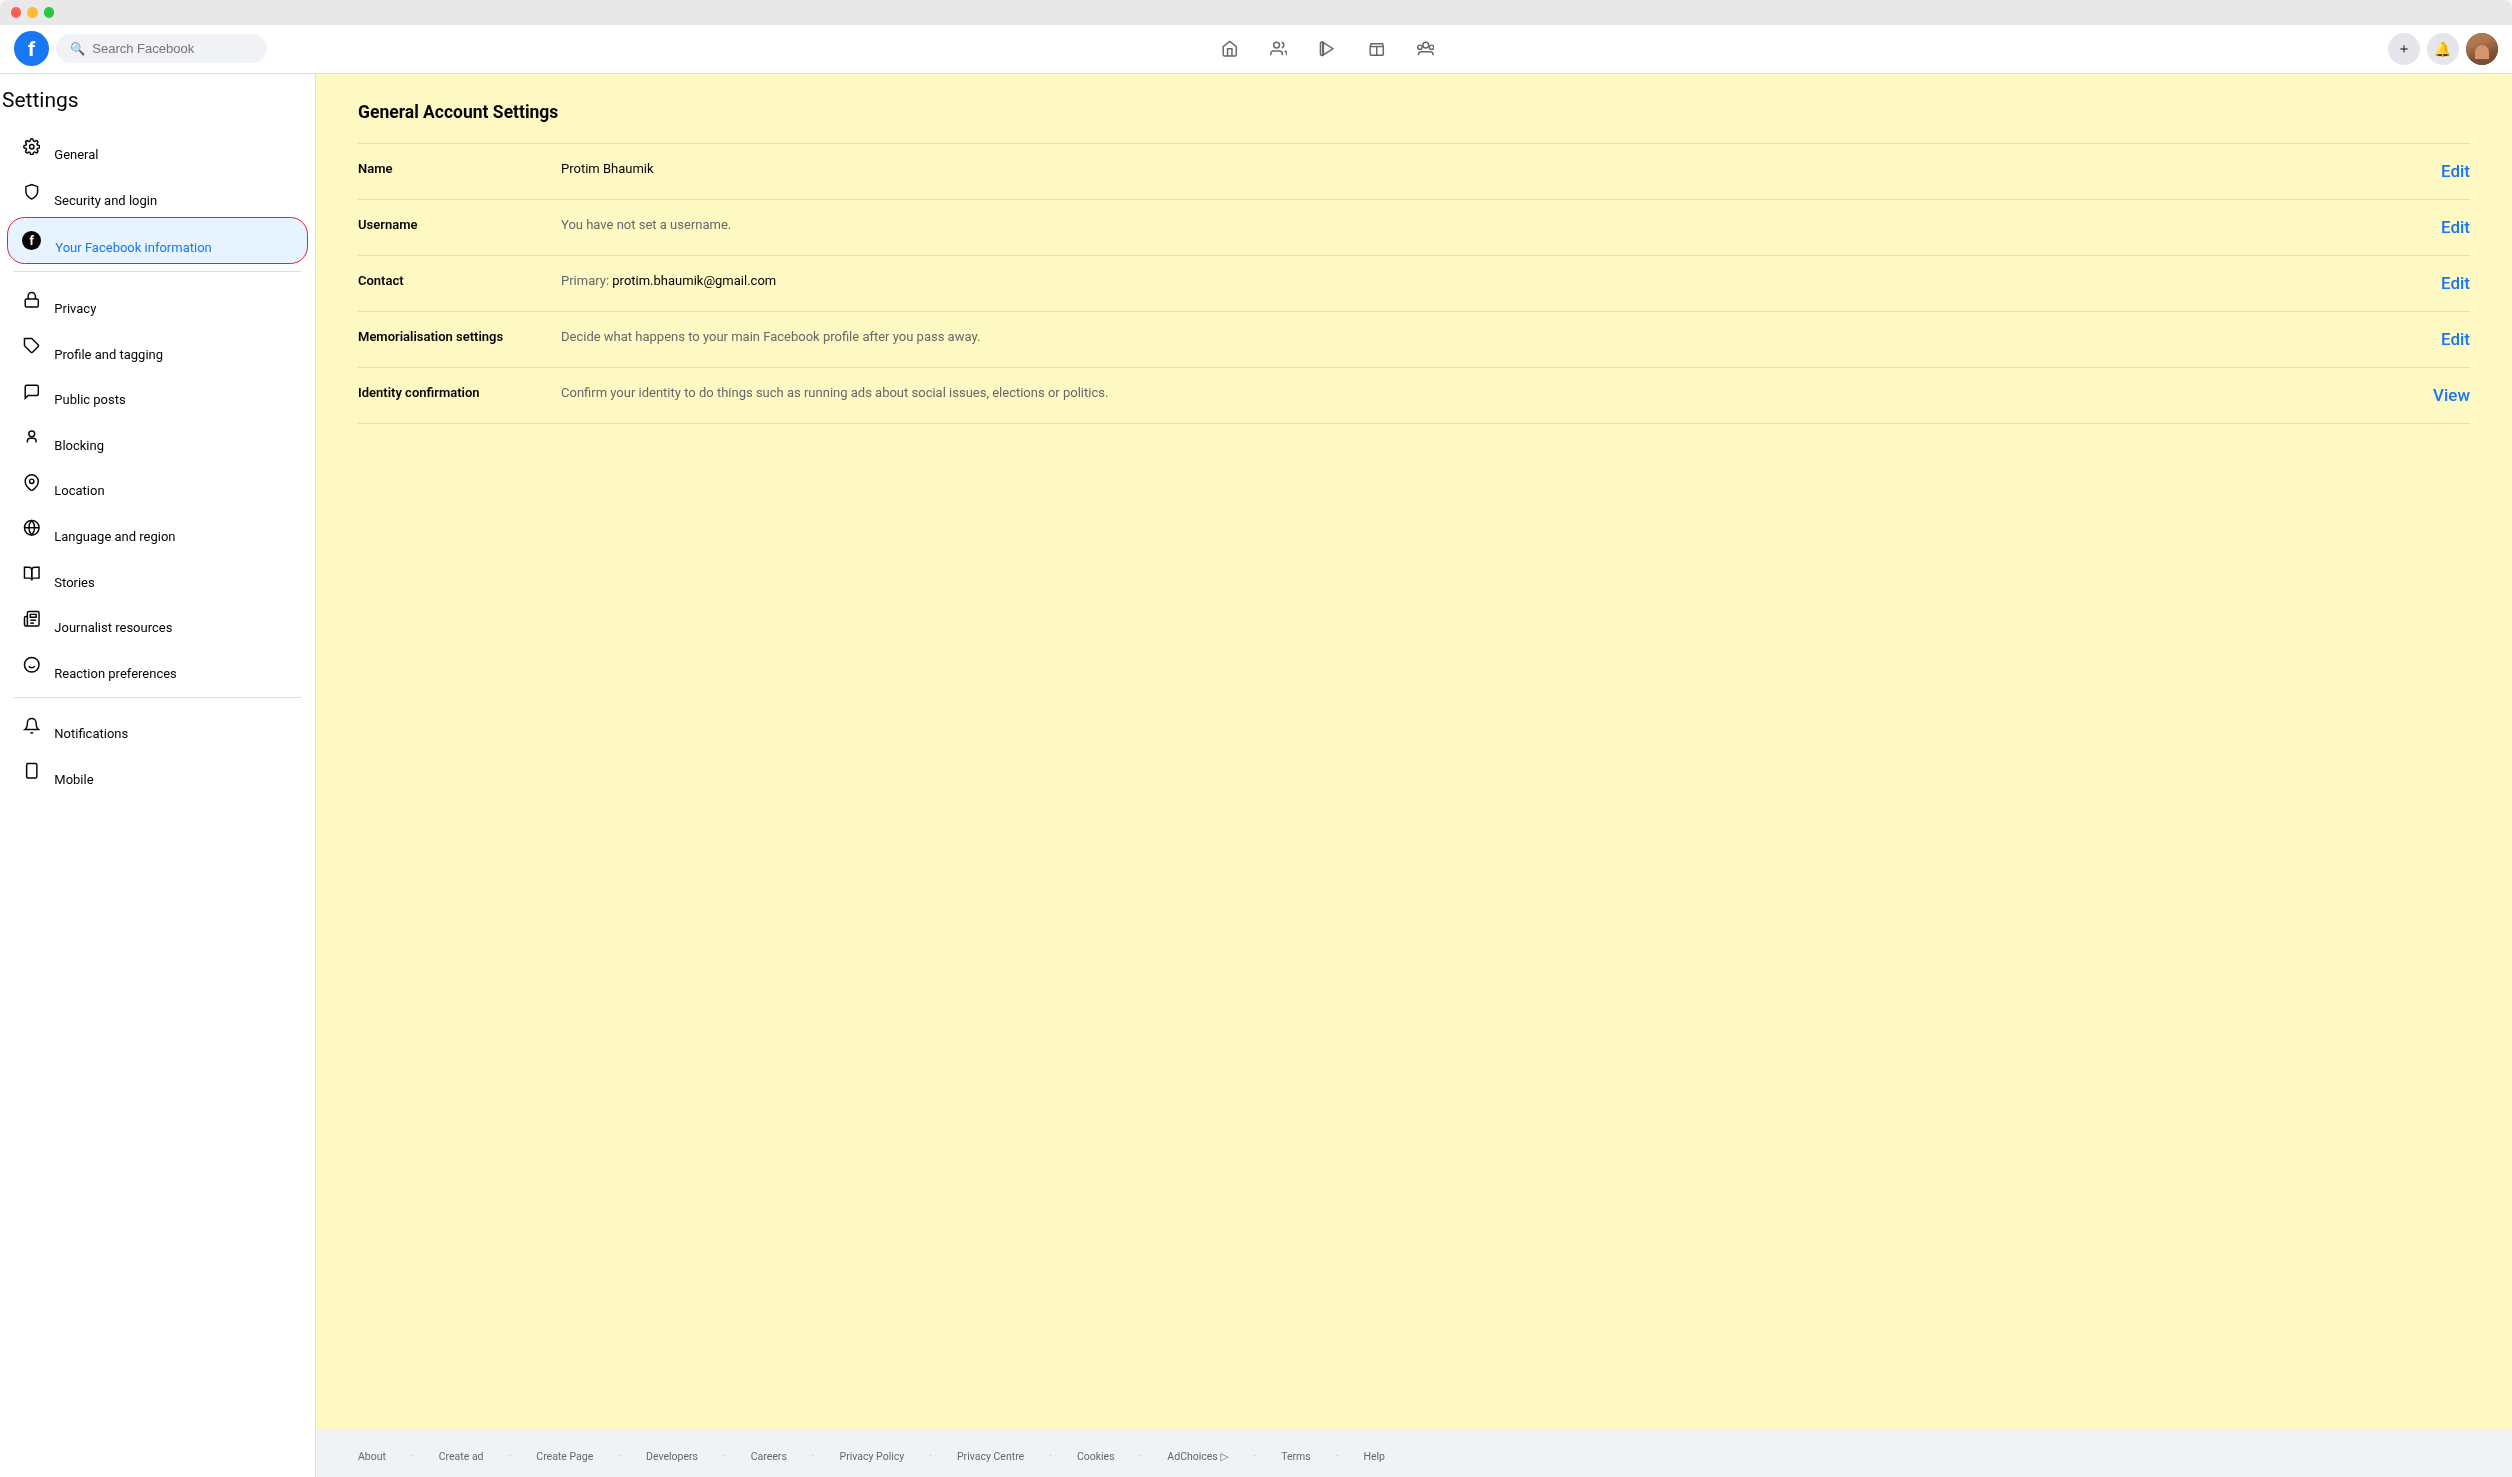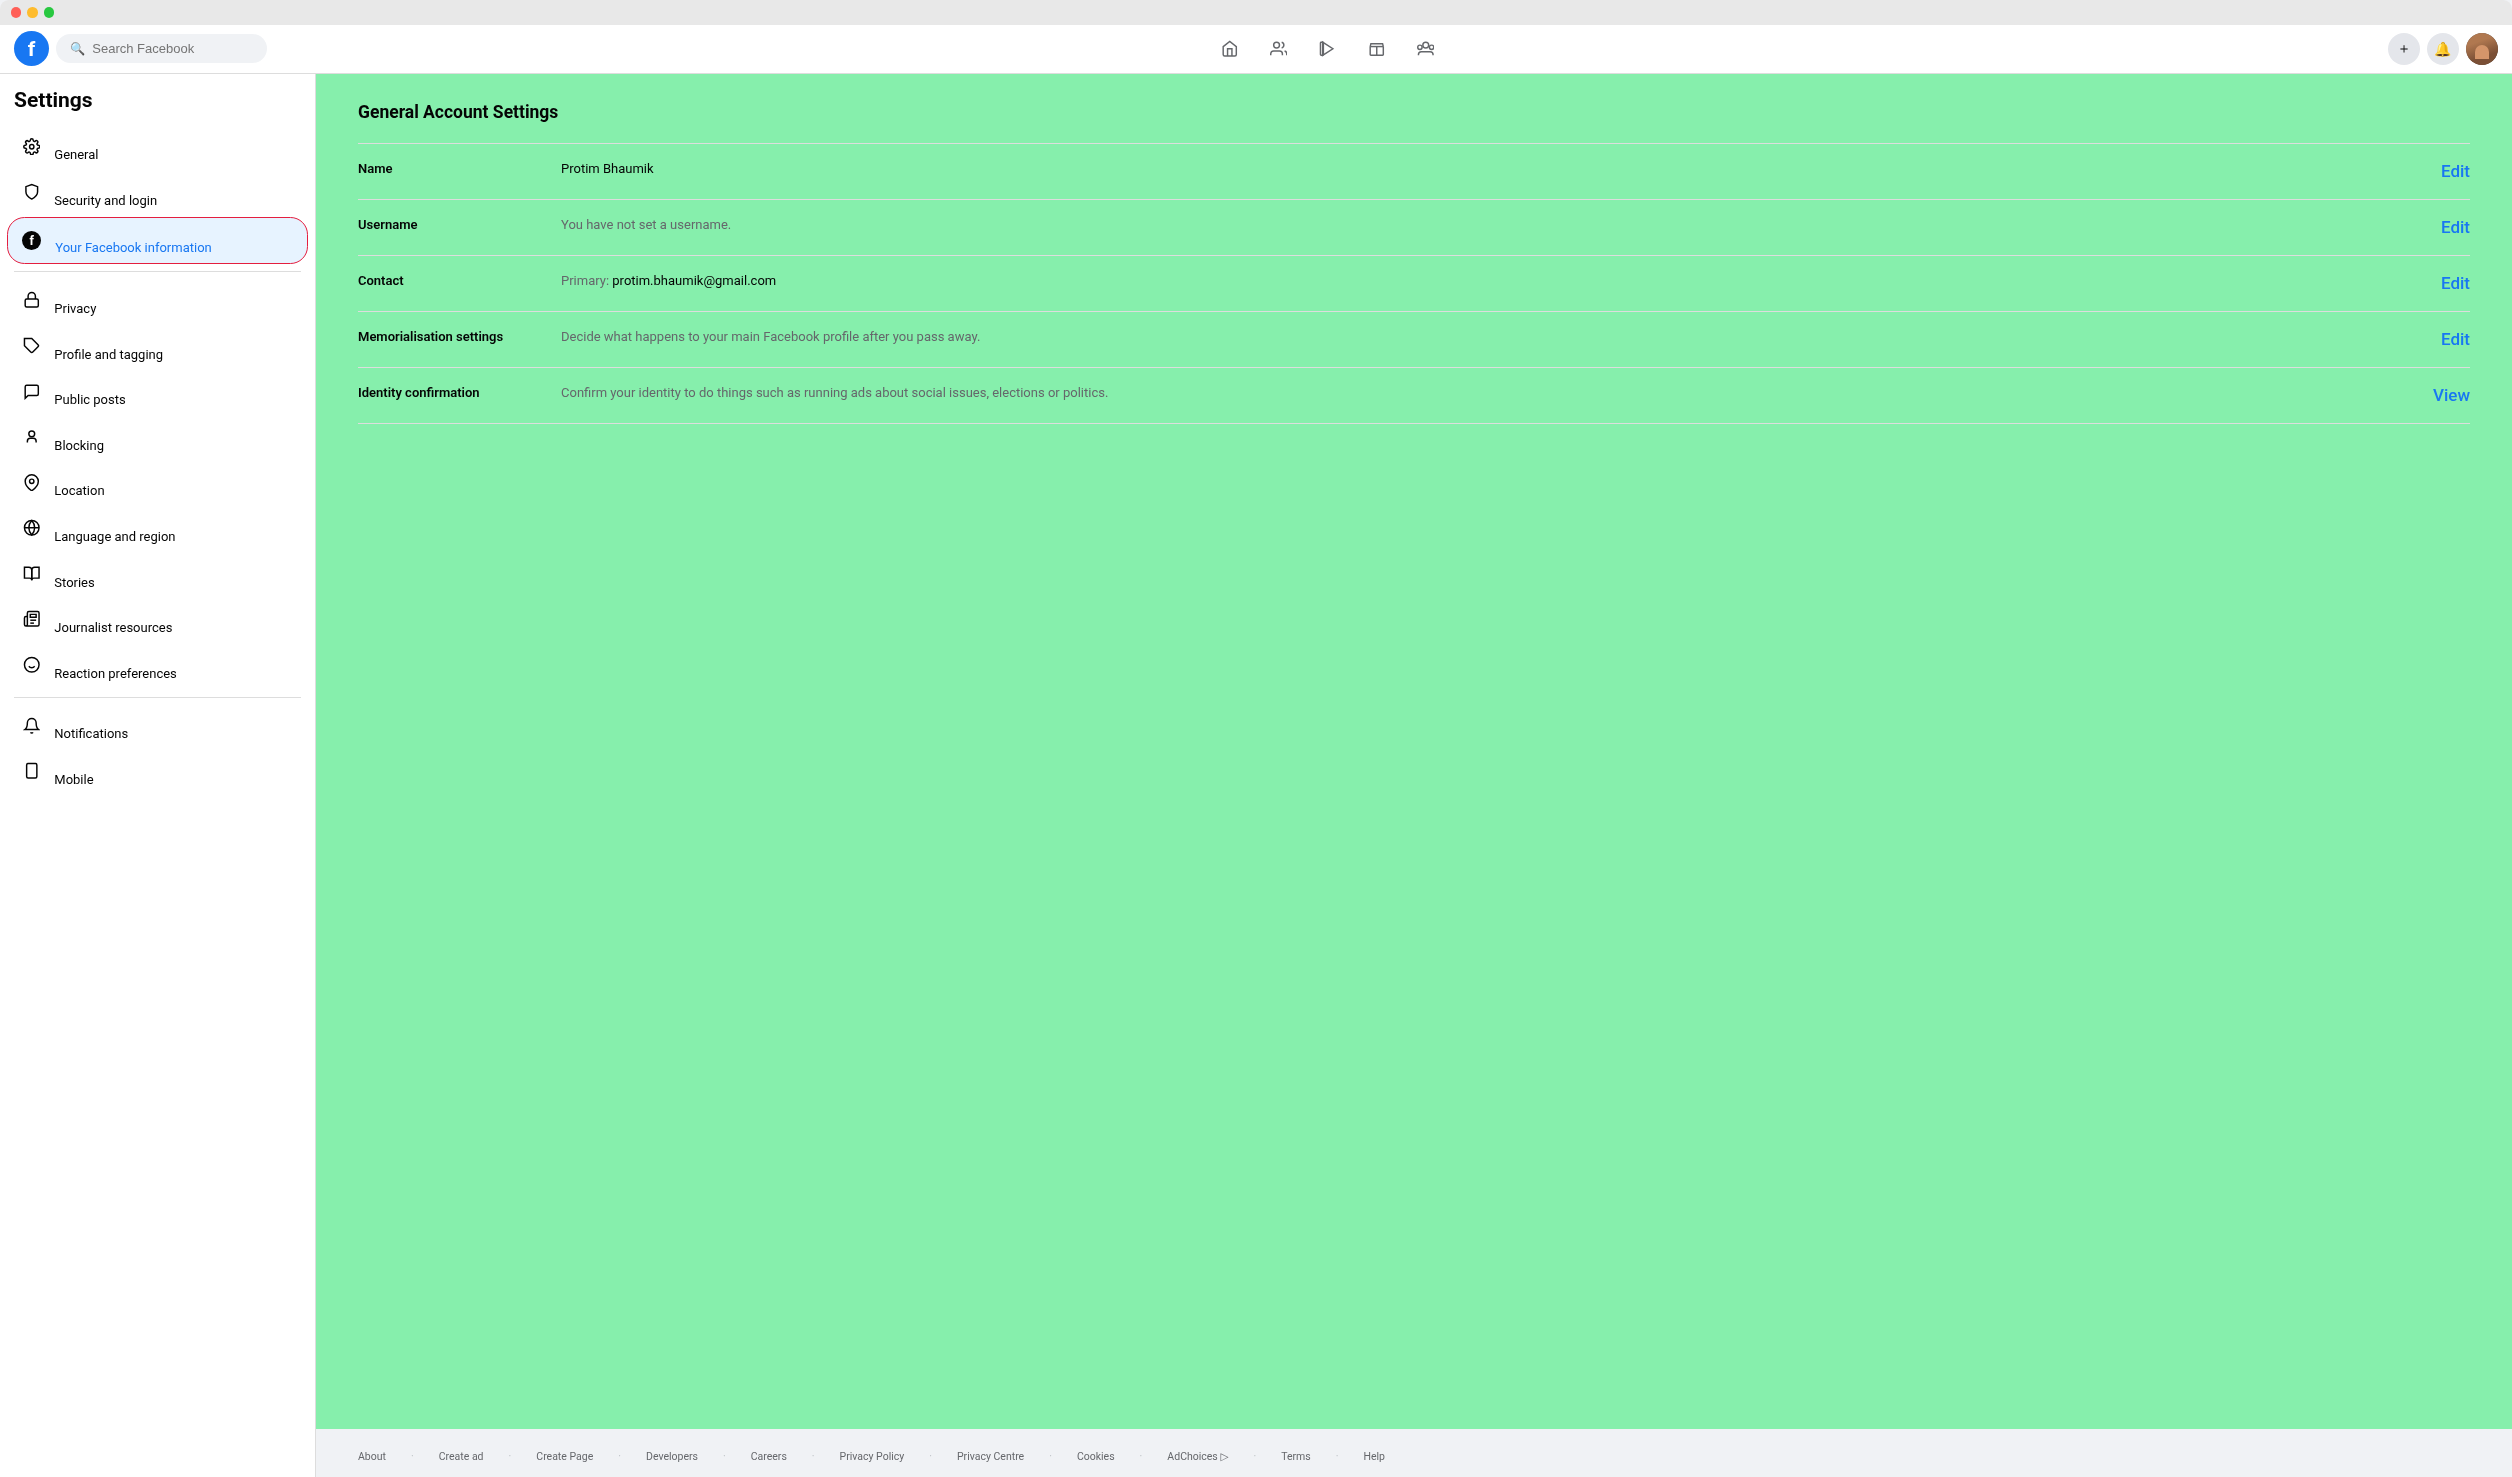--- a/index.html
+++ b/index.html
@@ -140,23 +140,23 @@
     .sidebar {
       width: 316px;
       background: #fff;
       border-right: 0.9px solid #ddd;
       padding: 14px 0;
       overflow-y: auto;
       flex-shrink: 0;
     }
     .sidebar-title {
       font-size: 21px;
-      font-weight: 700;
-      color: #050505;
-      padding: 0 14px 14px;
+      font-weight: 400;
+      color: #050505;
+      padding: 0 2px 14px;
     }
     .sidebar-item {
       display: flex;
       align-items: center;
       padding: 8.8px 14px;
       cursor: pointer;
       border-radius: 7px;
       margin: 0 7px;
       gap: 12.3px;
       color: #050505;
@@ -185,21 +185,21 @@
     }
     .sidebar-divider {
       height: 0.9px;
       background: #ddd;
       margin: 7px 14px;
     }
 
     
     .content {
       flex: 1;
-      background: #86efac;
+      background: #fef9c3;
       overflow-y: auto;
       padding: 28px 42px;
     }
     .content-title {
       font-size: 17.5px;
       font-weight: 700;
       color: #050505;
       margin-bottom: 21px;
     }
     .settings-table {

